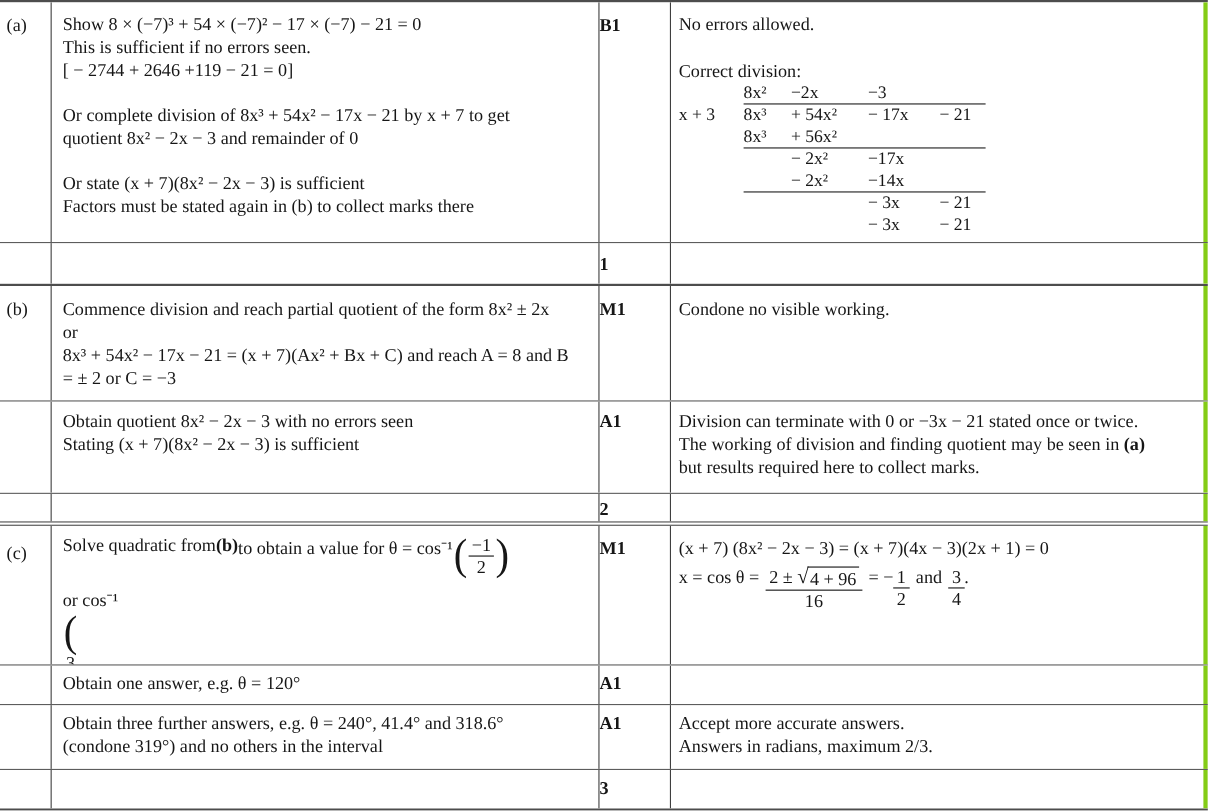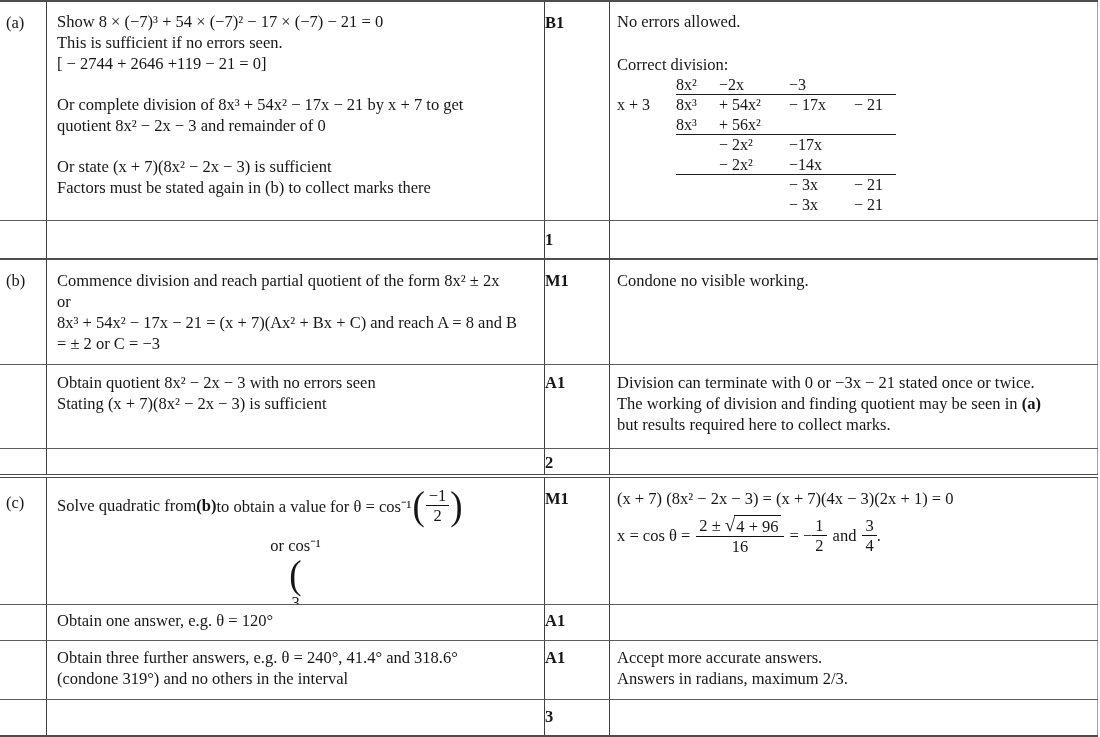--- a/index.html
+++ b/index.html
@@ -20,36 +20,36 @@
   .row-c1     { height:127px; }
   .row-c2     { height:36px;  }
   .row-c3     { height:59px;  }
   .row-c-tot  { height:37px;  border-bottom:2px solid #4d4d4d; }
 
   .cell { box-sizing:border-box; overflow:hidden; }
   .cell.part    { width:47px;  border-right:1px solid #3f3f3f; padding:10px 2px 0 6px; }
   .cell.work    { width:498px; border-right:1px solid #3f3f3f; padding:9px 10px 0 10px; }
   .cell.markcol { width:65px;  border-right:1px solid #3f3f3f; padding:10px 8px 0 0;
                   font-weight:bold; }
-  .cell.comment { width:488px; border-right:1px solid #84cc16; padding:9px 8px 0 7px; }
+  .cell.comment { width:488px; border-right:4px solid #84cc16; padding:9px 8px 0 7px; }
 
   .line  { font-size:16.5px; line-height:21px; }
   .gap-before { margin-top:20px; }
   .b { font-weight:bold; }
 
   
   .division { margin-top:0px; font-size:16px; }
   .drow { display:flex; height:20px; line-height:20px; }
   .dc0 { width:59px; }
   .dgrp { display:flex; }
   .dgrp.u { border-bottom:1.5px solid #1d1d1d; }
   .dc1 { width:43px; } .dc2 { width:70px; } .dc3 { width:65px; } .dc4 { width:42px; }
 
   
-  .mathline { display:flex; align-items:center; font-size:16.5px; }
+  .mathline { display:flex; align-items:flex-start; font-size:16.5px; }
   .mathline > * { flex:none; }
   .sp { margin-left:6px; }
   .frac { display:inline-flex; flex-direction:column; align-items:center;
           font-size:16.5px; line-height:19px; vertical-align:middle; }
   .frac .num { border-bottom:1.2px solid #111; padding:0 3px; }
   .frac .den { padding:0 3px; }
   .sqrt { display:inline-flex; align-items:flex-start; }
   .sqrt .rad-sign { font-size:19px; line-height:19px; }
   .sqrt .radicand { border-top:1.2px solid #111; margin-left:-1px; padding:1px 2px 0 2px; }
   .bigp { font-size:37px; font-weight:400; line-height:1; transform:scaleY(1.08); margin:0 1px; }

